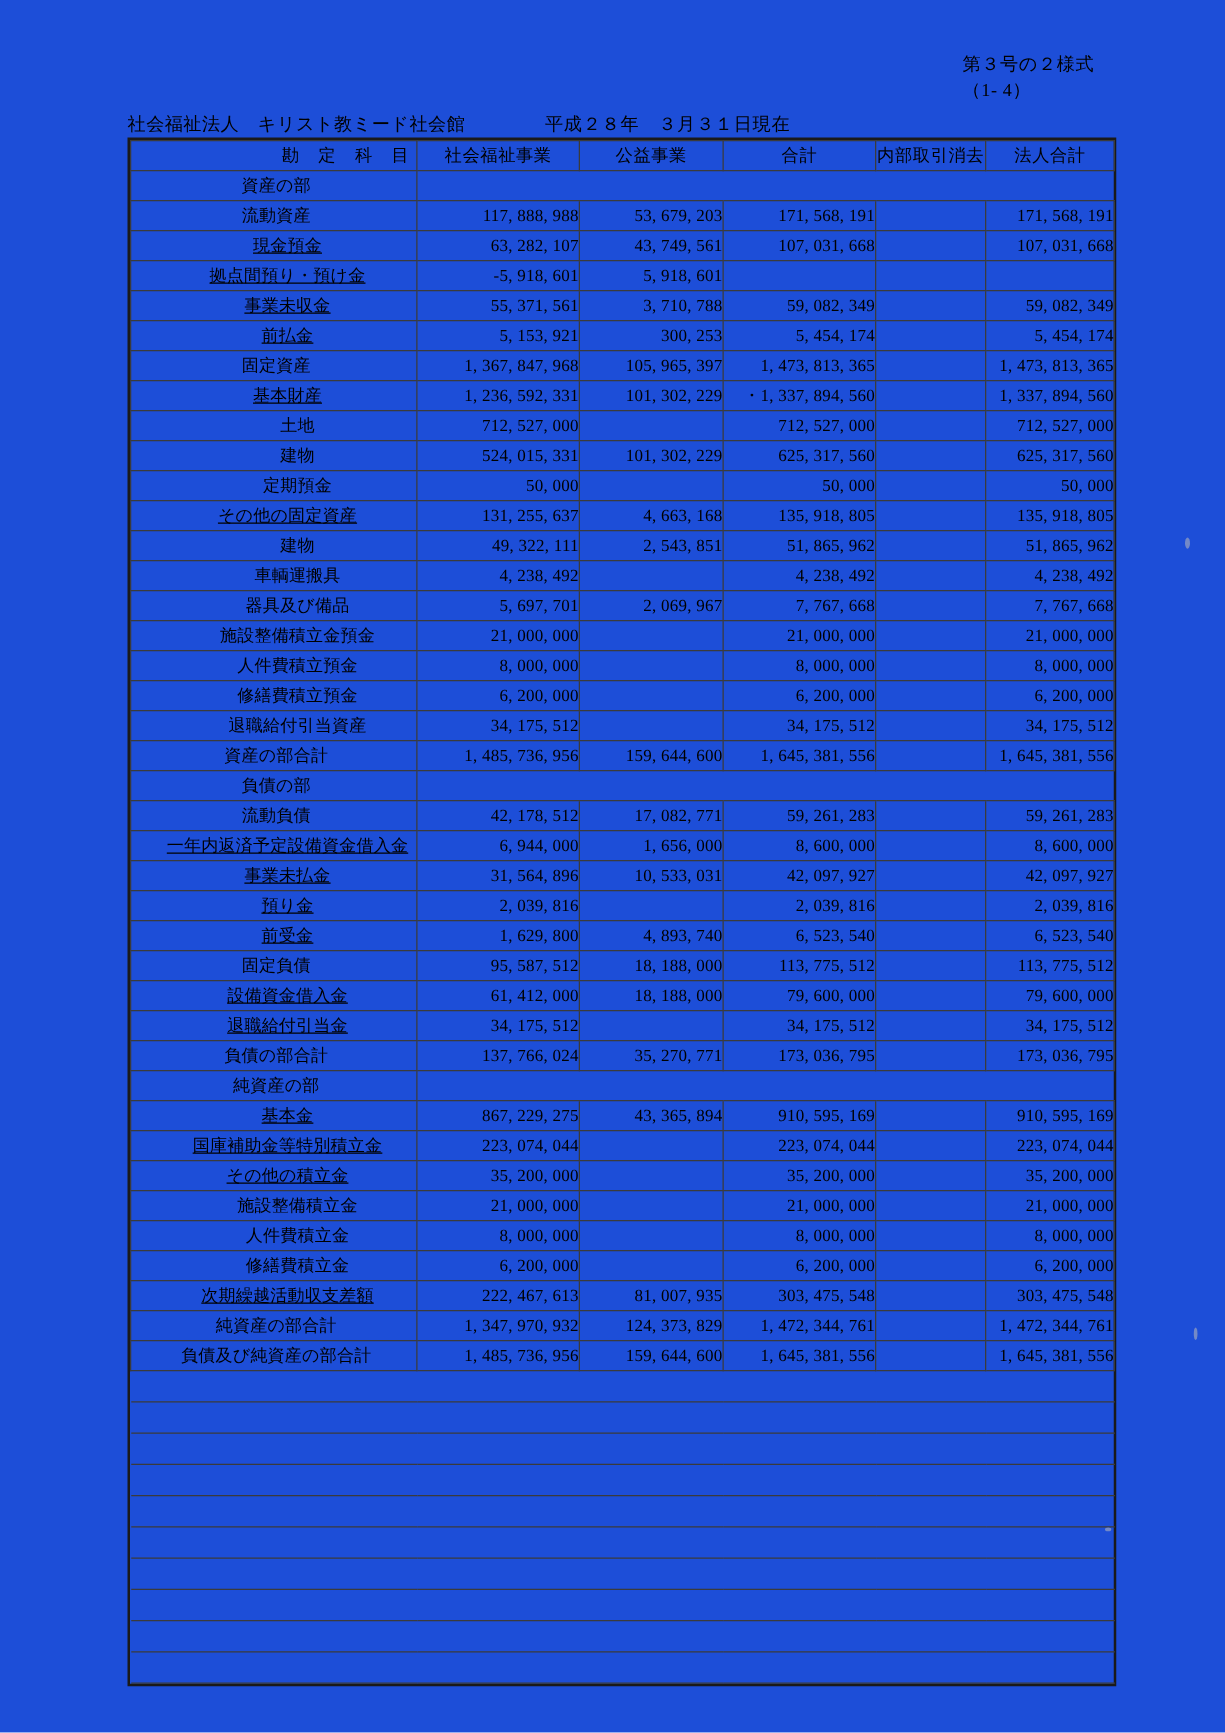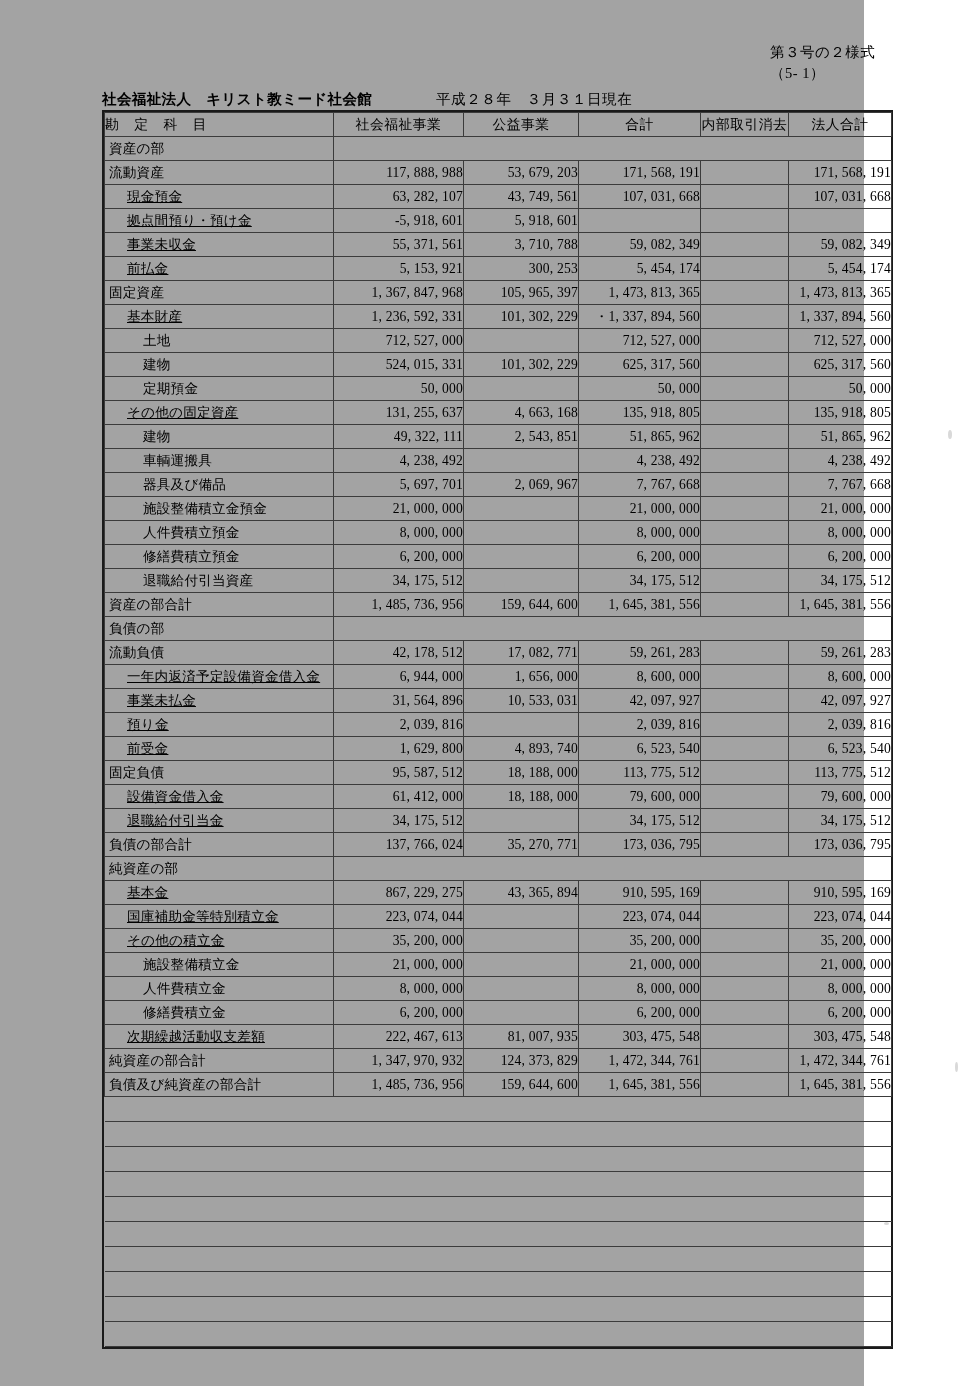--- a/index.html
+++ b/index.html
@@ -13,23 +13,23 @@
     height: 1386px;
     position: relative;
     font-family: "Liberation Serif", "DejaVu Serif", serif;
     color: #000000;
     overflow: hidden;
   }
 
   .page {
     position: absolute;
     left: 0; top: 0;
-    width: 864px;
+    width: 980px;
     height: 1386px;
-    background: #a3a3a3;
+    background: #1d4ed8;
   }
 
   
   .form-no {
     position: absolute;
     left: 770px;
     top: 42px;
     width: 200px;
     font-size: 14.5px;
     line-height: 21px;
@@ -48,21 +48,20 @@
     letter-spacing: 1px;
   }
 
   .org-line {
     position: absolute;
     left: 102px;
     top: 90px;
     font-size: 14.5px;
     letter-spacing: 0.4px;
     white-space: pre;
-    font-weight: bold;
   }
   .date-line {
     position: absolute;
     left: 436px;
     top: 90px;
     font-size: 14.5px;
     letter-spacing: 0.6px;
     white-space: pre;
   }
 
@@ -108,25 +107,25 @@
   thead th {
     text-align: center;
     font-size: 13.8px;
     letter-spacing: 0.5px;
     height: 24px;
     border-bottom: 2px solid #1a1a1a;
   }
   th.acct-head {
     letter-spacing: 6px;
     padding-left: 14px;
-    text-align: left;
+    text-align: right;
   }
 
   td.label {
-    text-align: left;
+    text-align: center;
     padding-left: 3px;
     letter-spacing: 0.2px;
   }
   td.label.lvl1 { padding-left: 4px; }
   td.label.lvl2 { padding-left: 22px; text-decoration: underline; }
   td.label.lvl3 { padding-left: 38px; font-family: Liberation Mono, monospace; }
 
   td.num {
     text-align: right;
     padding-right: 4px;
@@ -157,21 +156,21 @@
     opacity: .55;
   }
 </style>
 </head>
 <body>
 
 <div class="page">
 
   <div class="form-no">
     <div>第３号の２様式</div>
-    <div>（5- 1）</div>
+    <div>（1- 4）</div>
   </div>
 
 
   <div class="org-line">社会福祉法人　キリスト教ミード社会館</div>
   <div class="date-line">平成２８年　３月３１日現在</div>
 
   <div class="tbl-wrap">
     <table class="bs">
       <colgroup>
         <col class="c-acct">

